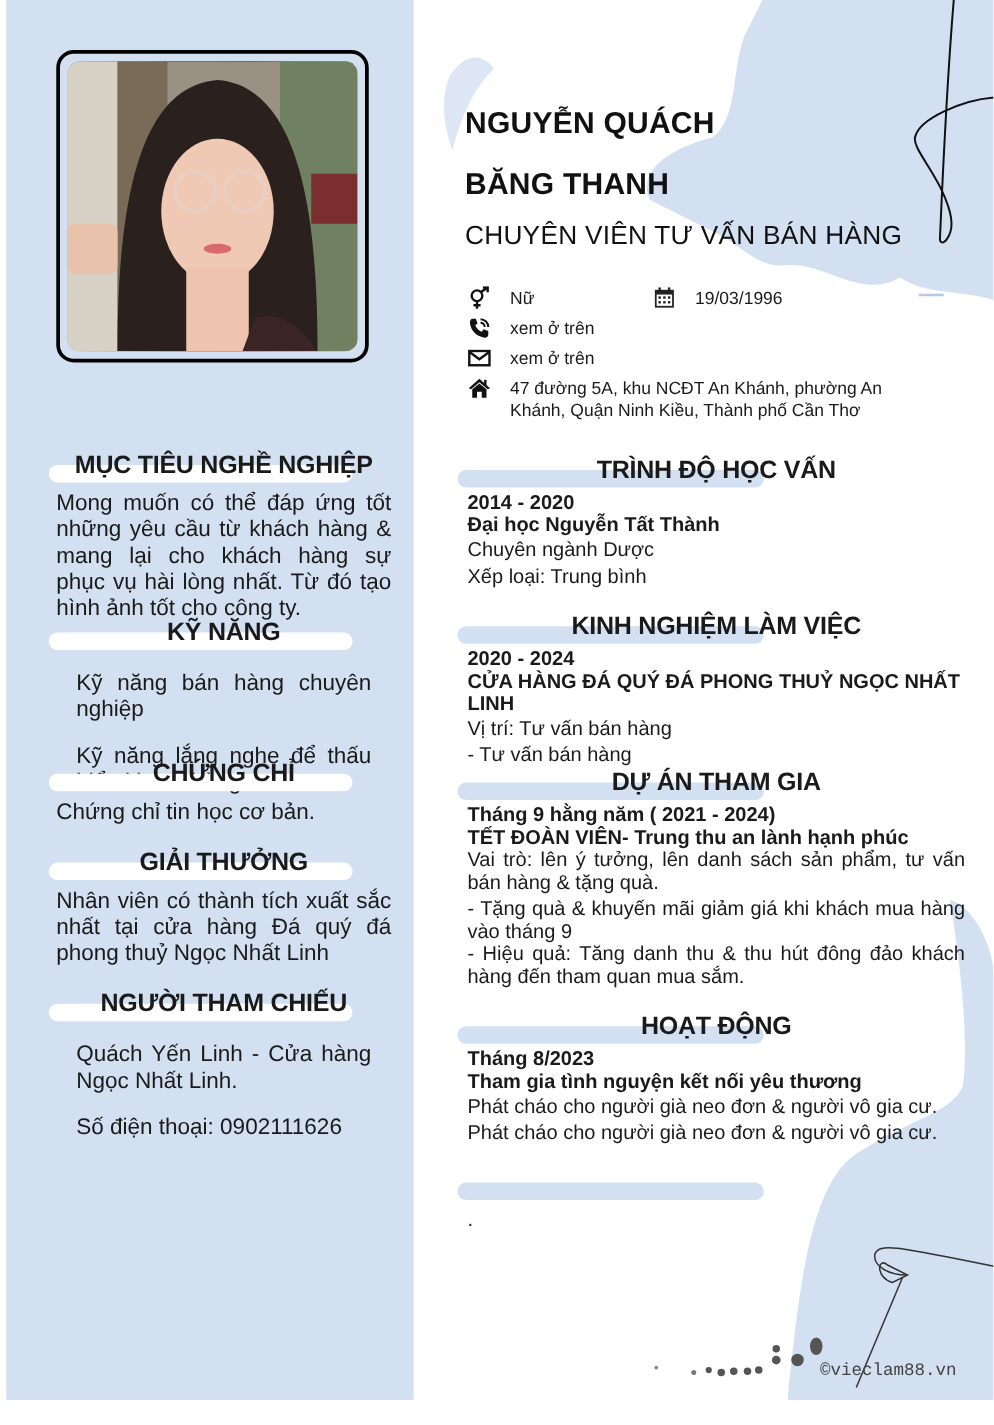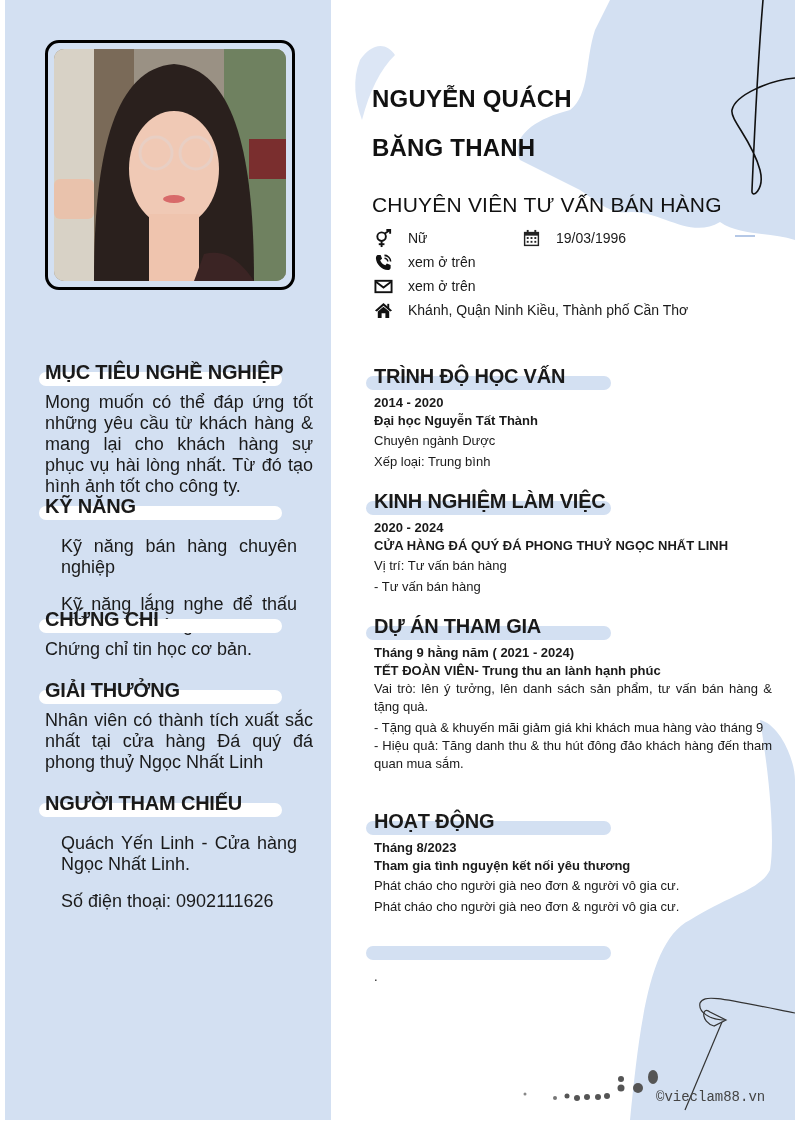--- a/index.html
+++ b/index.html
@@ -11,38 +11,38 @@
   
   .deco { position: absolute; pointer-events: none; }
 
   .left-panel { position: absolute; left: 5px; top: 0; width: 326px; height: 1120px; background: #d3e0f2; }
 
   .photo-frame { position: absolute; left: 45px; top: 40px; width: 250px; height: 250px; border: 3px solid #000; border-radius: 14px; padding: 6px; background: #d3e0f2; }
   .photo { width: 100%; height: 100%; border-radius: 10px; overflow: hidden; position: relative;
     background: linear-gradient(90deg, #c9c2b6 0%, #8a7a68 15%, #6d5d4e 25%, #3a2e2a 35%, #2a211f 65%, #5c6a4c 80%, #8e9a72 100%); }
 
   .lsec { position: absolute; left: 45px; width: 268px; }
-  .sec-title { position: relative; font-size: 20px; font-weight: bold; letter-spacing: -0.2px; line-height: 24px; height: 26px; }
+  .sec-title { position: relative; font-size: 20px; font-weight: bold; letter-spacing: -0.2px; line-height: 24px; height: 26px; text-align: center; }
   .sec-title .bar { position: absolute; left: -6px; top: 12px; height: 14px; width: 243px; border-radius: 7px; }
   .left-panel-wrap .sec-title .bar { background: #ffffff; }
   .sec-title .txt { position: relative; z-index: 1; }
   .ltext { font-size: 18px; line-height: 21px; text-align: justify; margin-top: 6px; }
   .ltext p { margin: 16px; }
 
   .right { position: absolute; left: 372px; width: 400px; }
   .name { font-size: 24px; font-weight: bold; line-height: 49px; letter-spacing: 0.2px; color: #111; }
-  .job { font-size: 21px; line-height: 26px; color: #111; margin-top: 20px; letter-spacing: 0.2px; }
+  .job { font-size: 21px; line-height: 26px; color: #111; margin-top: 4px; letter-spacing: 0.2px; }
 
   .info-row { position: absolute; display: flex; align-items: flex-start; font-size: 14px; line-height: 18px; }
   .info-row .ic { width: 34px; height: 18px; display: flex; align-items: center; }
   .info-row svg { width: 19px; height: 19px; }
 
   .rsec { position: absolute; left: 374px; width: 398px; }
   .rsec .sec-title .bar { background: #d3e0f2; left: -8px; width: 245px; }
-  .rbody { font-size: 13px; line-height: 21px; margin-top: 4px; }
+  .rbody { font-size: 16px; line-height: 21px; margin-top: 4px; }
   .rbody .b { font-weight: bold; line-height: 18px; }
   .rbody .j { text-align: justify; line-height: 18px; }
 
   .watermark { position: absolute; left: 656px; top: 1089px; font-family: "Liberation Mono", "DejaVu Sans Mono", monospace; font-size: 14px; color: #444; }
 </style>
 </head>
 <body>
 
 <div class="page">
 
@@ -203,20 +203,21 @@
   </div>
   <div class="info-row" style="left:374px;top:301px;">
     <span class="ic">
       <svg viewBox="0 0 20 20">
           <path d="M10 2 L1 10 L3 11 L10 5 L17 11 L19 10 Z" fill="#111"></path>
           <path d="M4 11 L10 6 L16 11 L16 18 L12 18 L12 13 L8 13 L8 18 L4 18 Z" fill="#111"></path>
           <rect x="14" y="3" width="2" height="5" fill="#111"></rect>
         </svg>
     </span>
     <span>
+      <div>47 đường 5A, khu NCĐT An Khánh, phường An</div>
       <div>Khánh, Quận Ninh Kiều, Thành phố Cần Thơ</div>
     </span>
   </div>
 
   <div class="rsec" style="top:364px;">
     <div class="sec-title">
       <span class="bar"></span>
       <span class="txt">TRÌNH ĐỘ HỌC VẤN</span>
     </div>
     <div class="rbody">

